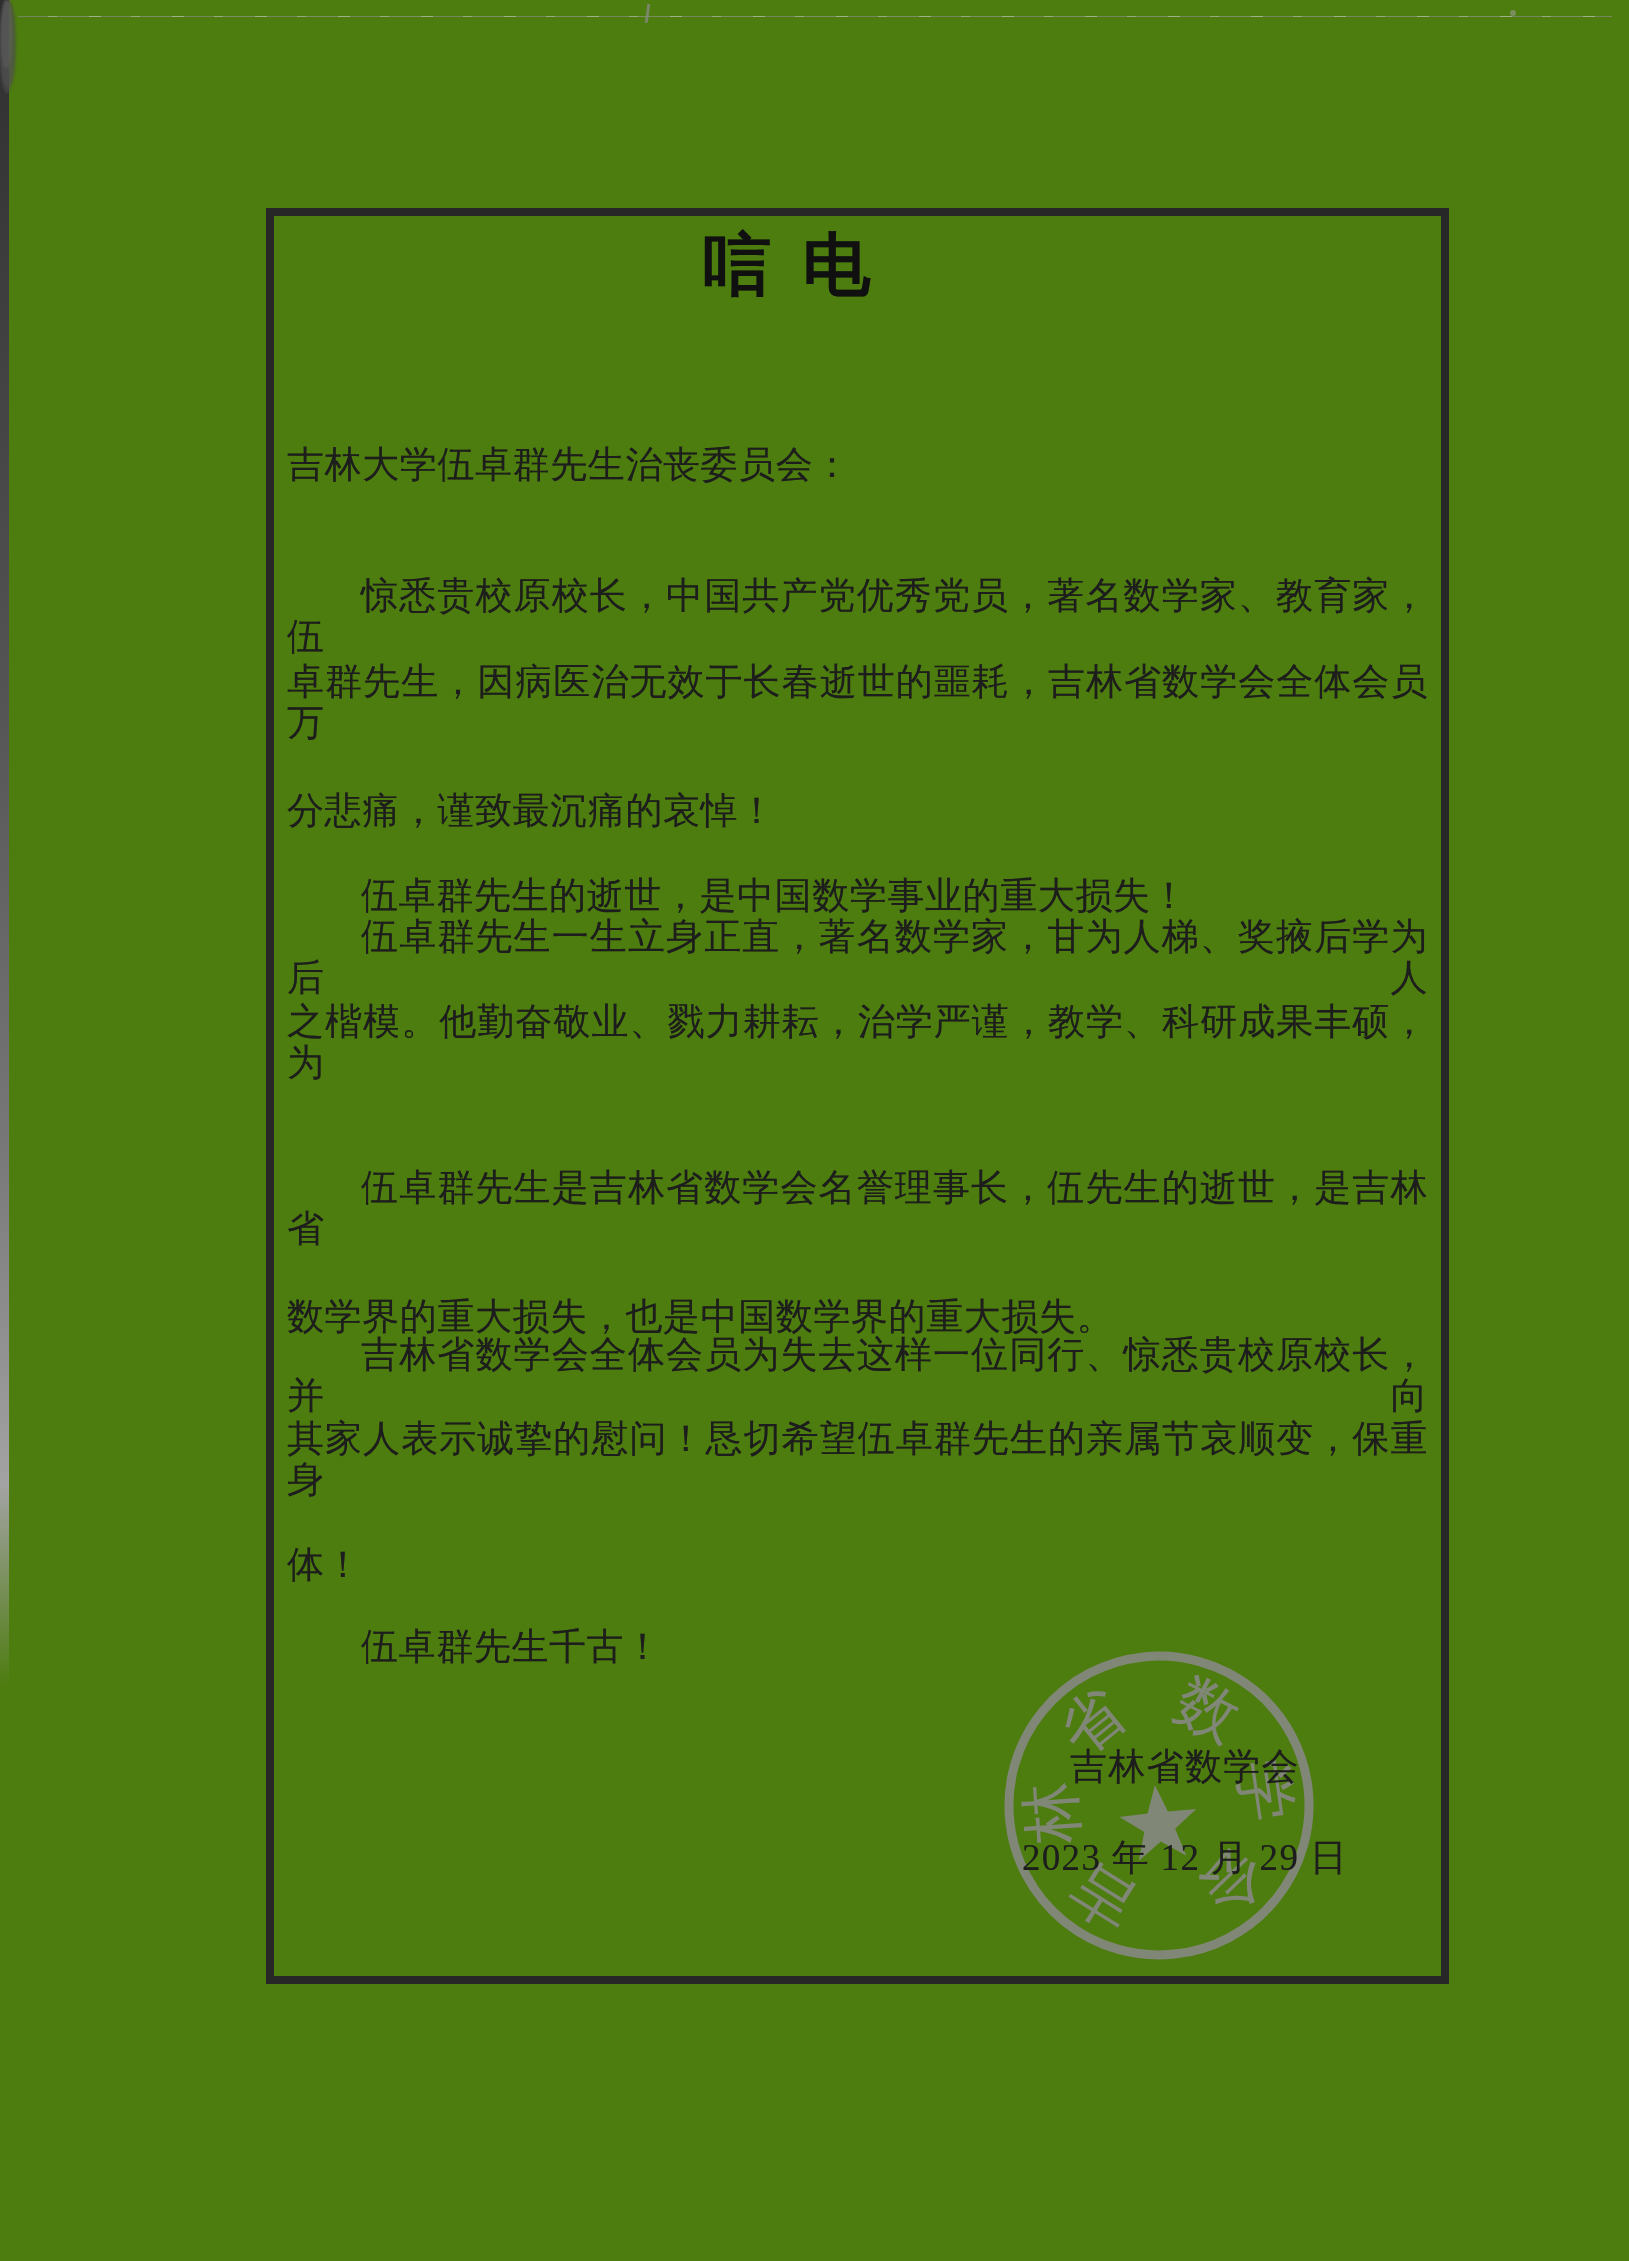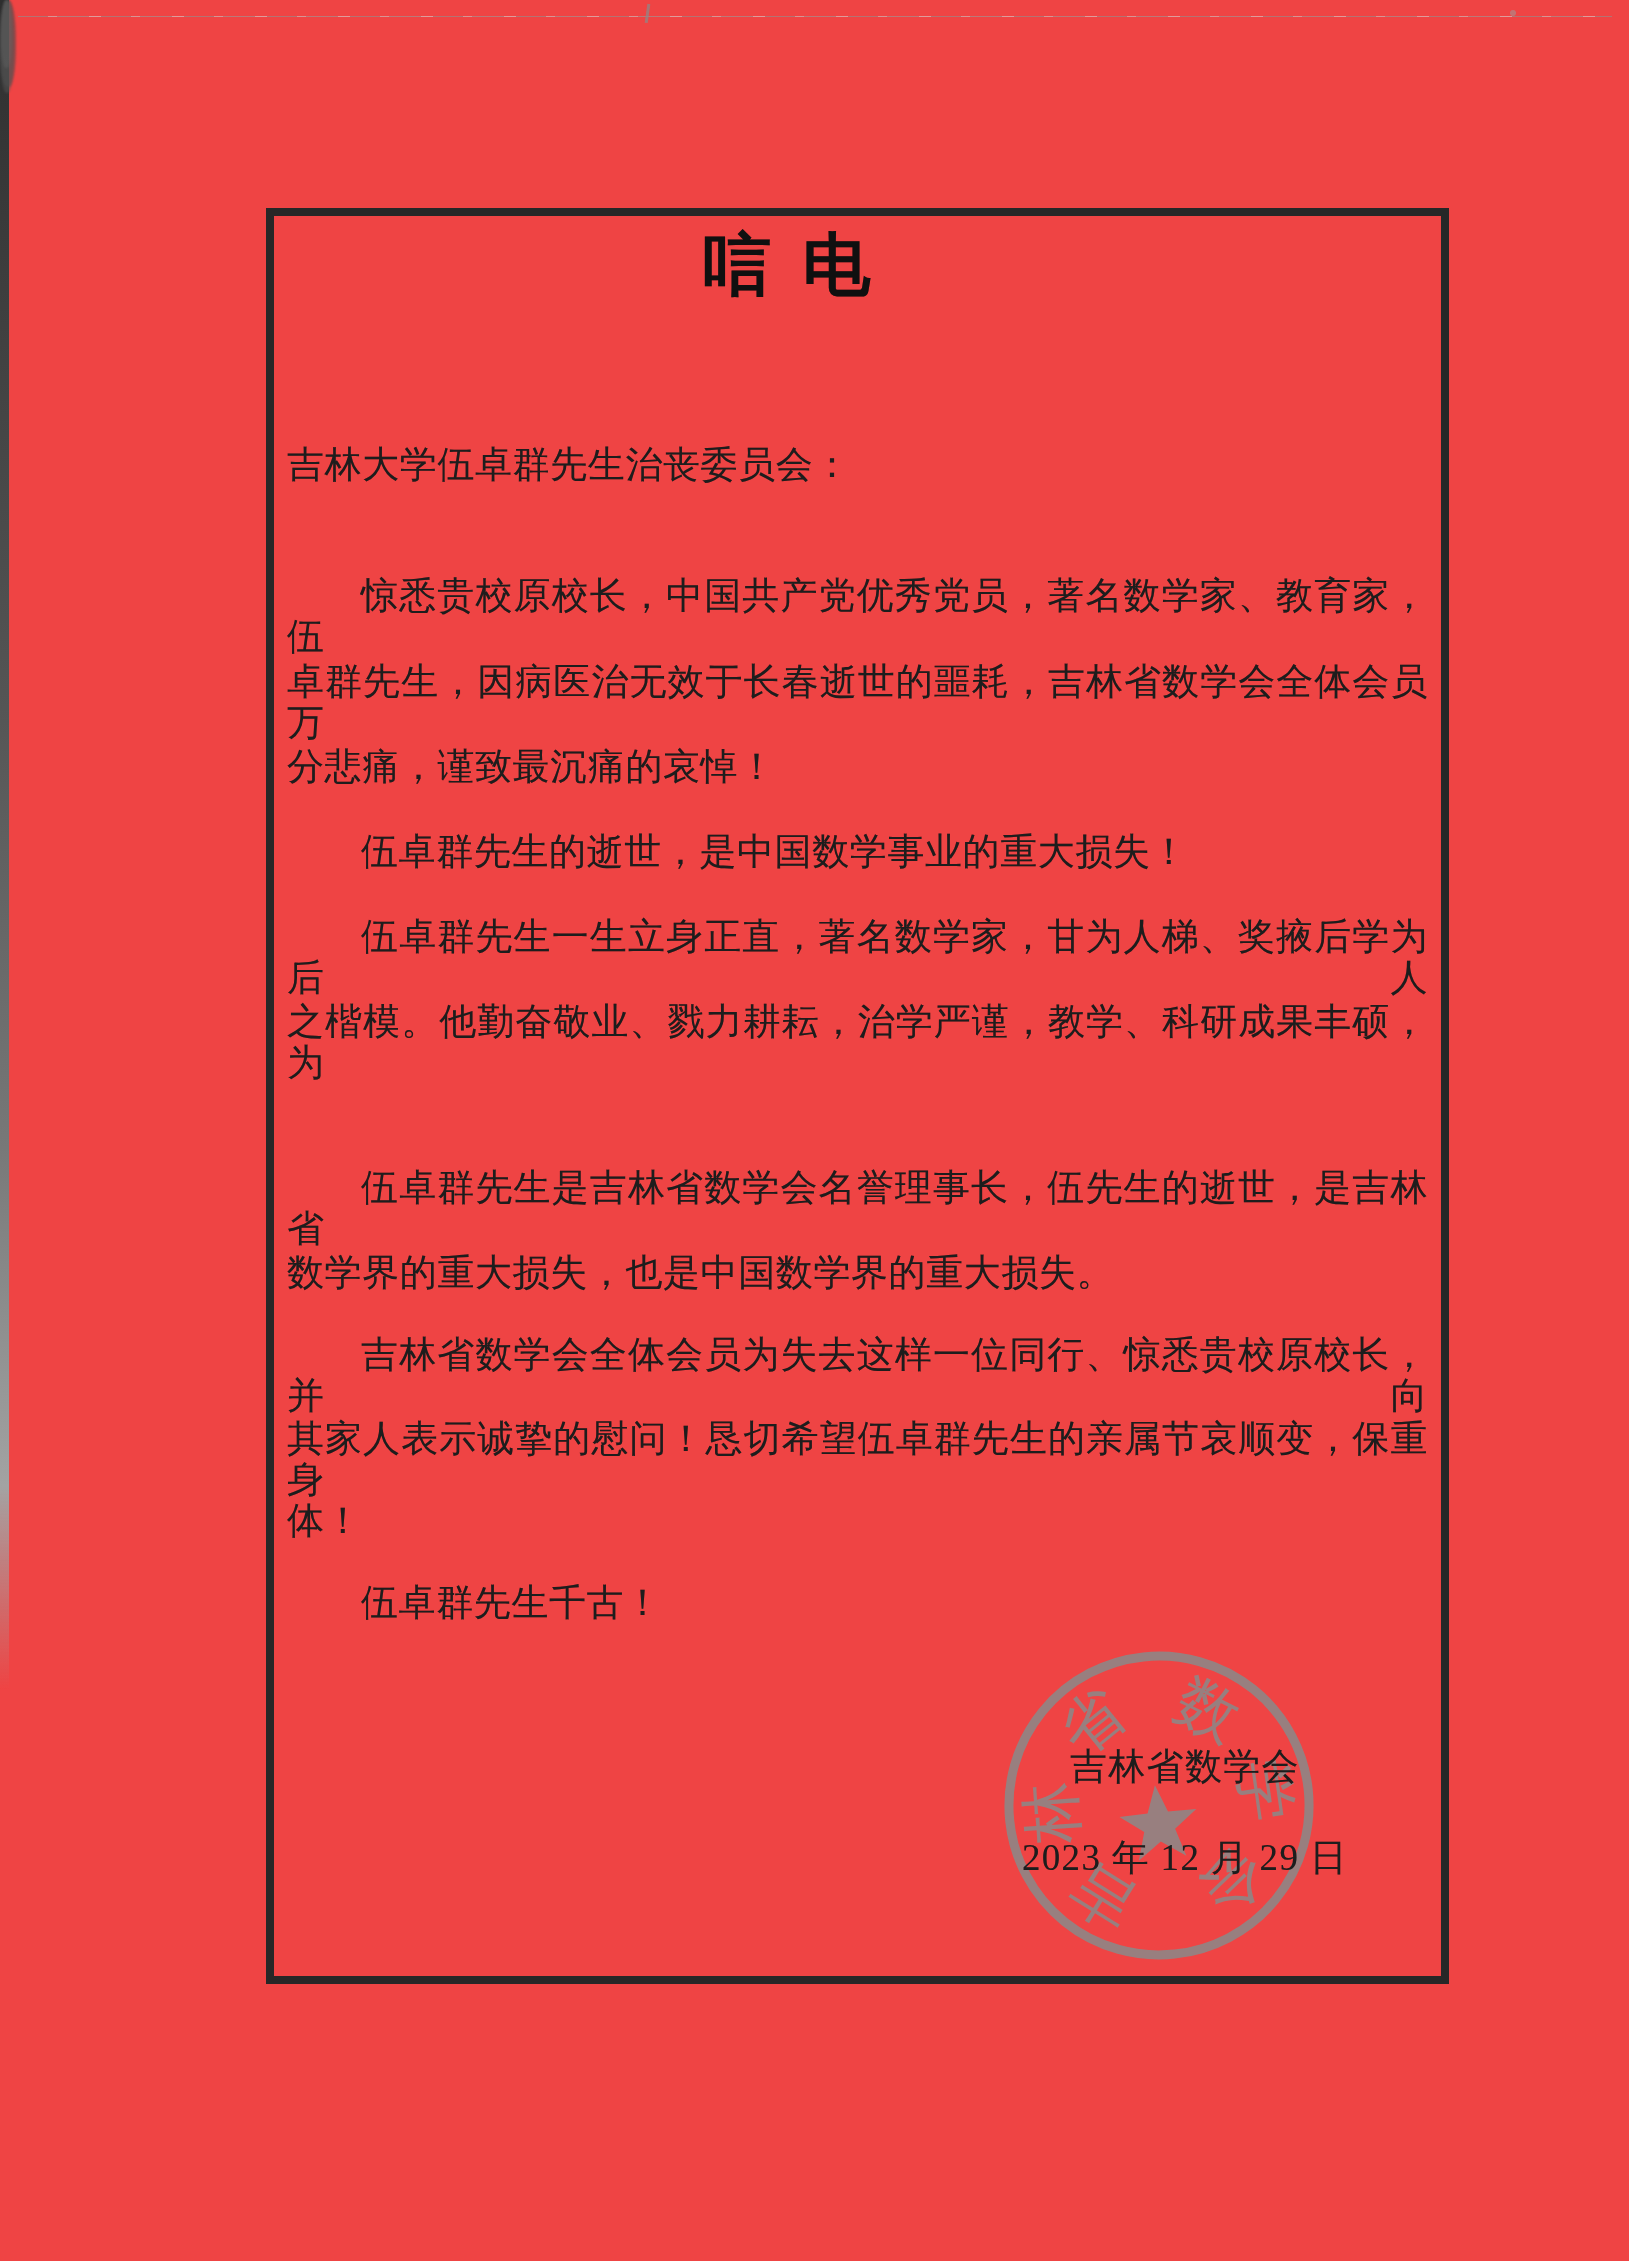--- a/index.html
+++ b/index.html
@@ -1,19 +1,19 @@
 <!DOCTYPE html>
 <html lang="zh" style="font-size:10.3px"><head>
 <meta charset="utf-8">
 <style>
   html,body{margin:0;padding:0;background:#e8e8e6;}
   .page{
     position:relative;
     width:1630px;height:2261px;
-    background:#ef4444;
+    background:#4d7c0f;
     overflow:hidden;
     font-family:"Liberation Serif","DejaVu Serif",serif;
     color:#1d1d1d;
   }
 
   
   .art{position:absolute;pointer-events:none;}
   .left-streak{
     left:0;top:0;width:9px;height:1689px;
     background:linear-gradient(to bottom,#2e2e2e 0%,#3d3d3d 16%,#555 42%,#787878 68%,#a3a3a3 88%,rgba(165,165,165,0) 100%);
@@ -55,21 +55,21 @@
     z-index:3;white-space:pre;
   }
   .ln{
     position:absolute;left:287px;width:1141px;
     font-size:37px;line-height:1.1;letter-spacing:0.6px;
     text-align:justify;text-align-last:justify;
     text-shadow:0 0 0.6px rgba(0,0,0,.3);
     z-index:3;
   }
   .ln.ind{text-indent:74px;font-family:Liberation Serif, serif;}
-  .ln.end{text-align:left;text-align-last:left;width:auto;white-space:pre;}
+  .ln.end{text-align:left;text-align-last:left;width:auto;white-space:pre;margin-top:44px;}
   .sig-org{
     position:absolute;left:1070px;top:1747px;
     font-size:37px;line-height:1.1;letter-spacing:1.3px;
     z-index:4;white-space:pre;text-shadow:0 0 0.6px rgba(0,0,0,.3);
   }
   .sig-date{
     position:absolute;left:1022px;top:1838px;
     font-size:37px;line-height:1.1;letter-spacing:1.3px;
     z-index:4;white-space:pre;text-shadow:0 0 0.6px rgba(0,0,0,.3);
   }

